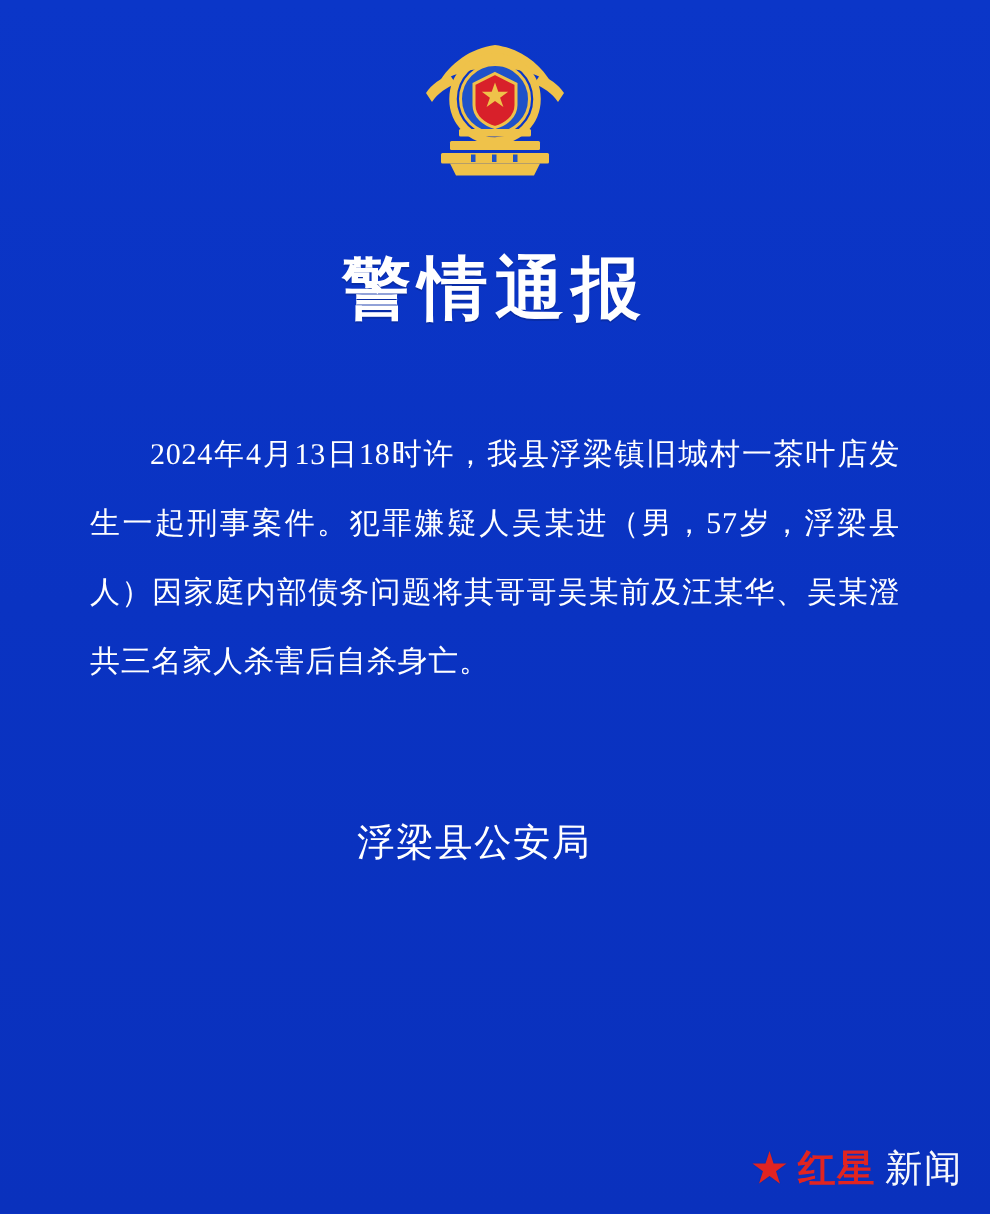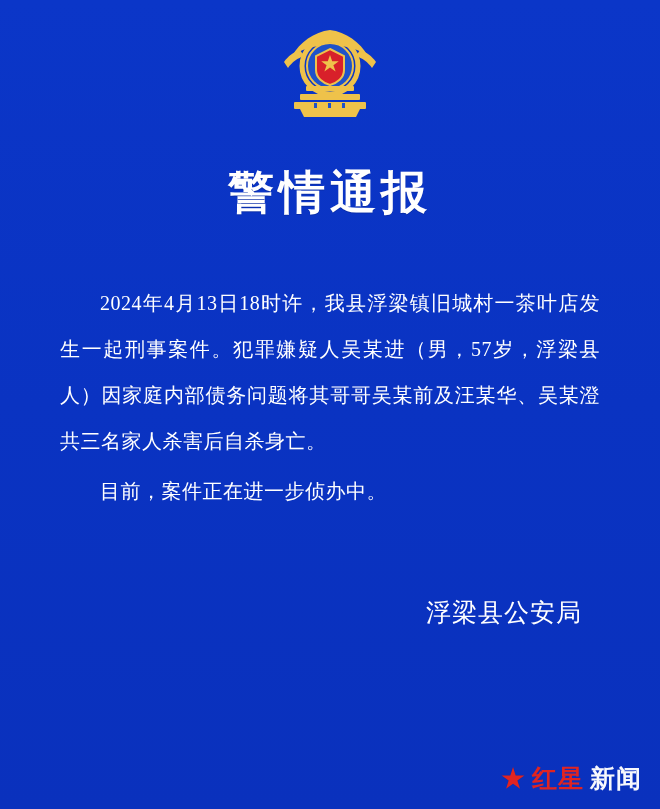--- a/index.html
+++ b/index.html
@@ -62,21 +62,21 @@
     margin: 0 0 4px 0;
     letter-spacing: 0.5px;
   }
 
   
   .sign-block {
     margin-top: 74px;
     width: 560px;
     box-sizing: border-box;
     padding-right: 28px;
-    text-align: right;
+    text-align: center;
   }
   .sign-line {
     font-size: 25px;
     line-height: 42px;
     letter-spacing: 1px;
   }
 
   
   .watermark {
     position: absolute;
@@ -97,21 +97,21 @@
     color: #e8241c;
     font-size: 25px;
     font-weight: 700;
     font-family: "Liberation Sans", sans-serif;
     letter-spacing: 1px;
     text-align: right;
   }
   .wm-white {
     color: #ffffff;
     font-size: 25px;
-    font-weight: 700;
+    font-weight: 400;
     font-family: "Liberation Sans", sans-serif;
     letter-spacing: 1px;
   }
 </style>
 </head>
 <body>
 
 <div class="poster">
 
   <div class="emblem-wrap">
@@ -143,21 +143,20 @@
         <rect x="58" y="81" width="3" height="5"></rect>
         <rect x="72" y="81" width="3" height="5"></rect>
       </g>
     </svg>
   </div>
 
   <div class="title">警情通报</div>
 
   <div class="body-block">
     <p class="para">2024年4月13日18时许，我县浮梁镇旧城村一茶叶店发生一起刑事案件。犯罪嫌疑人吴某进（男，57岁，浮梁县人）因家庭内部债务问题将其哥哥吴某前及汪某华、吴某澄共三名家人杀害后自杀身亡。</p>
-    <p class="para">目前，案件正在进一步侦办中。</p>
   </div>
 
   <div class="sign-block">
     <div class="sign-line">浮梁县公安局</div>
   </div>
 
   <div class="watermark">
     <span class="wm-star">★</span>
     <span class="wm-red">红星</span>
     <span class="wm-white">新闻</span>

